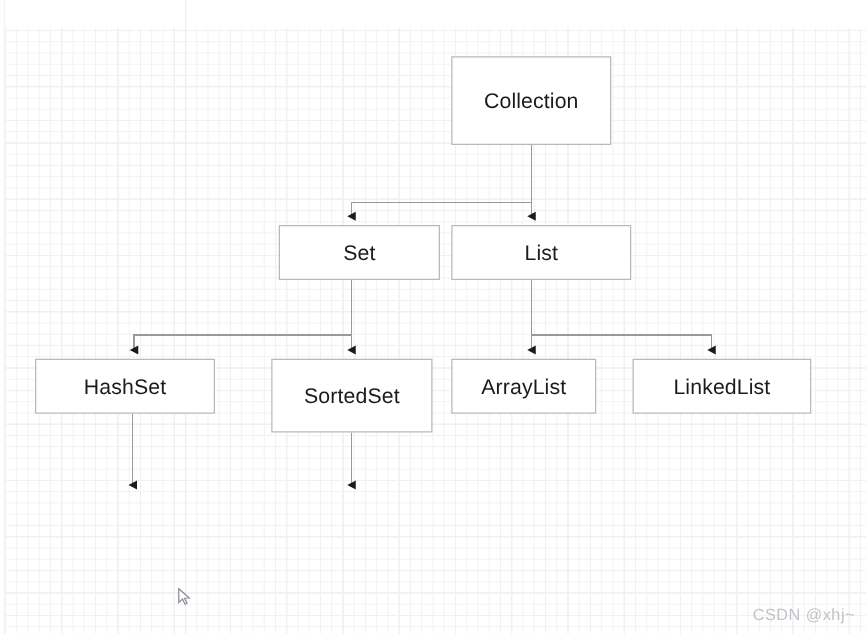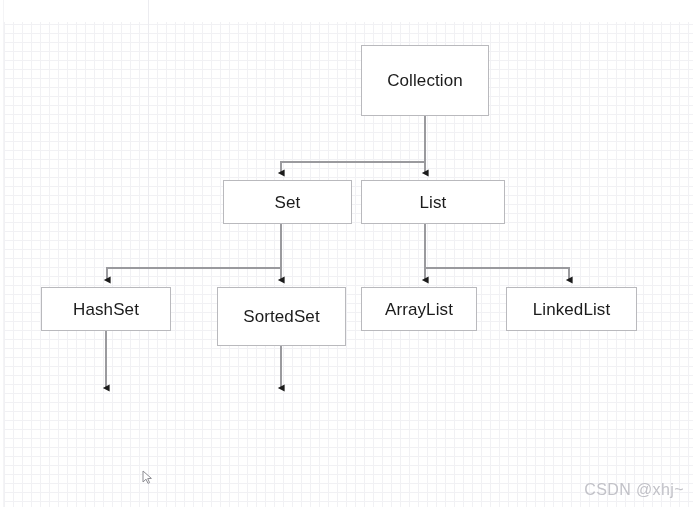--- a/index.html
+++ b/index.html
@@ -75,21 +75,21 @@
     left: 0;
     top: 0;
     width: 693px;
     height: 507px;
     pointer-events: none;
   }
   #watermark {
     position: absolute;
     right: 9px;
     bottom: 8px;
-    font-size: 16px;
+    font-size: 13px;
     color: #c2c2c8;
     letter-spacing: 0.4px;
     white-space: nowrap;
   }
   #cursor {
     position: absolute;
     left: 142px;
     top: 470px;
     width: 12px;
     height: 16px;
@@ -127,24 +127,24 @@
 
       <path d="M 106 331 L 106 388" marker-end="url(#arrowhead)"></path>
 
       <path d="M 281 331 L 281 388" marker-end="url(#arrowhead)"></path>
     </g>
   </svg>
 
   <div class="node" style="left: 361px; top: 45px; width: 128px; height: 71px;">Collection</div>
   <div class="node" style="left: 223px; top: 180px; width: 129px; height: 44px;">Set</div>
   <div class="node" style="left: 361px; top: 180px; width: 144px; height: 44px;">List</div>
-  <div class="node" style="left: 41px; top: 287px; width: 130px; height: 44px;">HashSet</div>
+  <div class="node" style="left: 28px; top: 287px; width: 144px; height: 44px;">HashSet</div>
   <div class="node" style="left: 217px; top: 287px; width: 129px; height: 59px;">SortedSet</div>
   <div class="node" style="left: 361px; top: 287px; width: 116px; height: 44px;">ArrayList</div>
-  <div class="node" style="left: 506px; top: 287px; width: 131px; height: 44px;">LinkedList</div>
+  <div class="node" style="left: 506px; top: 287px; width: 143px; height: 44px;">LinkedList</div>
 
   <svg id="cursor" viewBox="0 0 12 16" xmlns="http://www.w3.org/2000/svg" style="left: 142px; top: 470px;">
     <path d="M 1 1 L 1 12 L 4 9.2 L 6 13.4 L 7.6 12.6 L 5.7 8.6 L 9.4 8.4 Z" fill="#ffffff" stroke="#8d8d93" stroke-width="1"></path>
   </svg>
 
   <div id="watermark">CSDN @xhj~</div>
 
 </div>
 
 </body></html>

